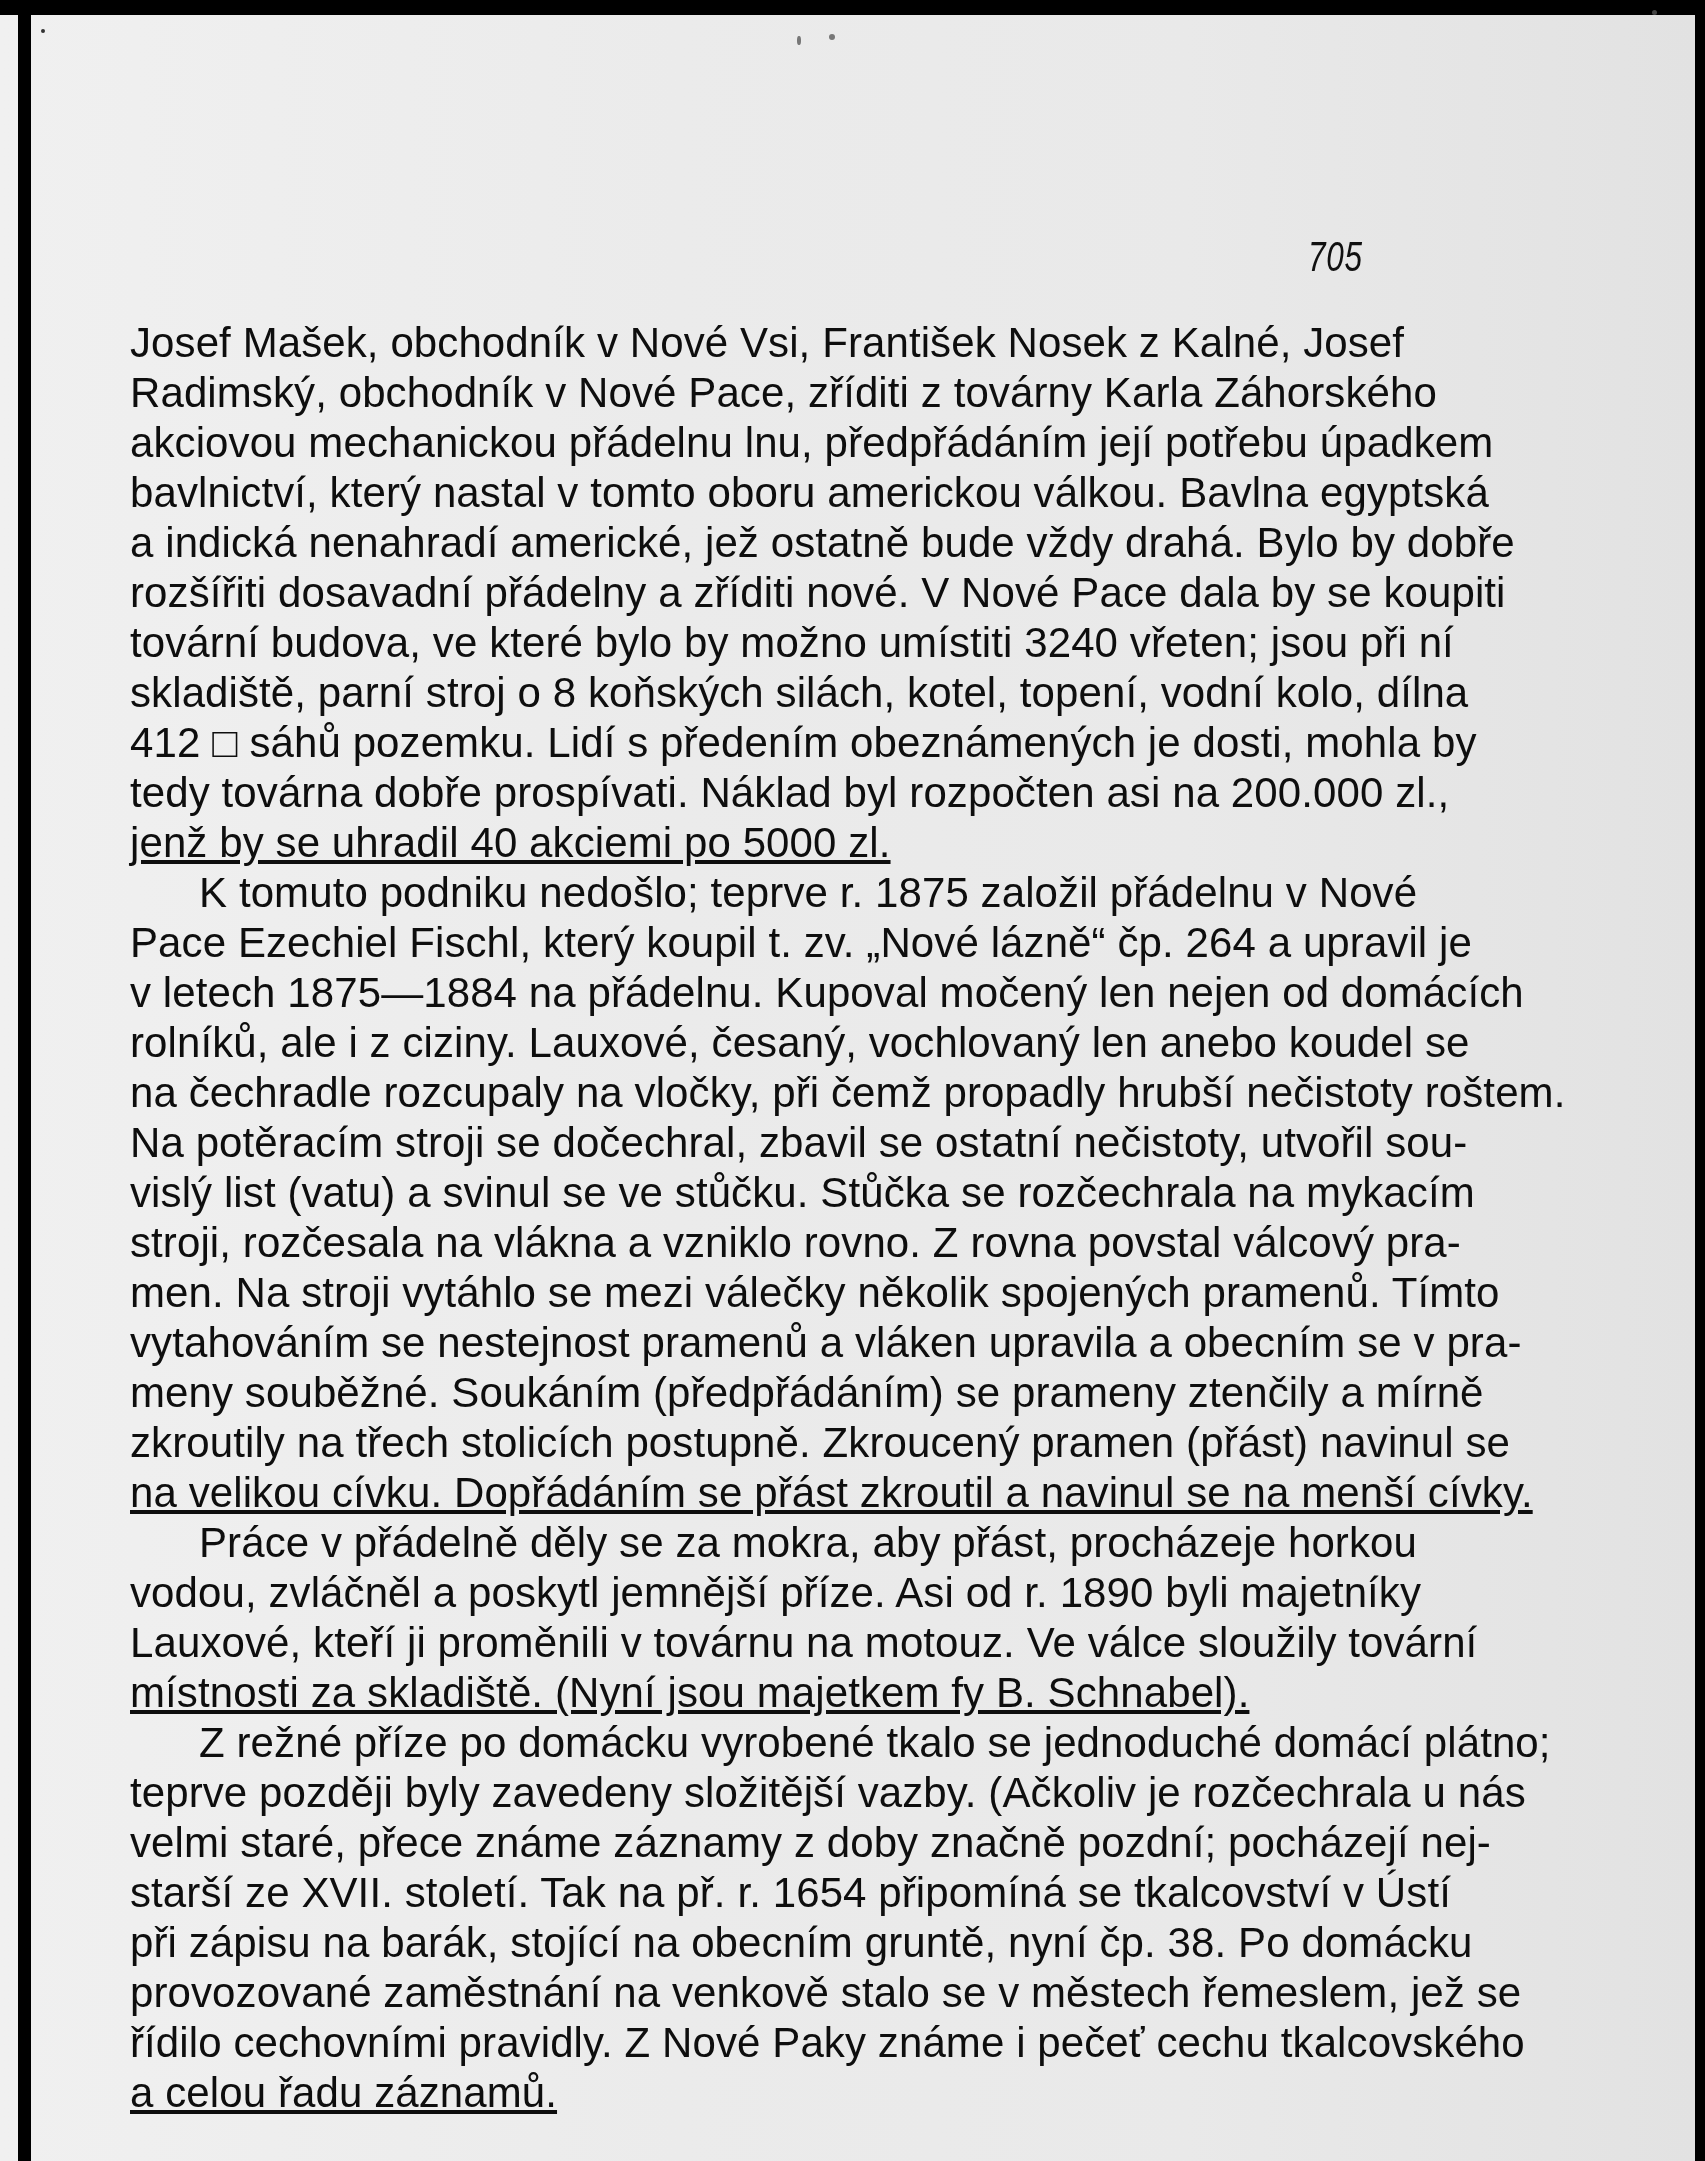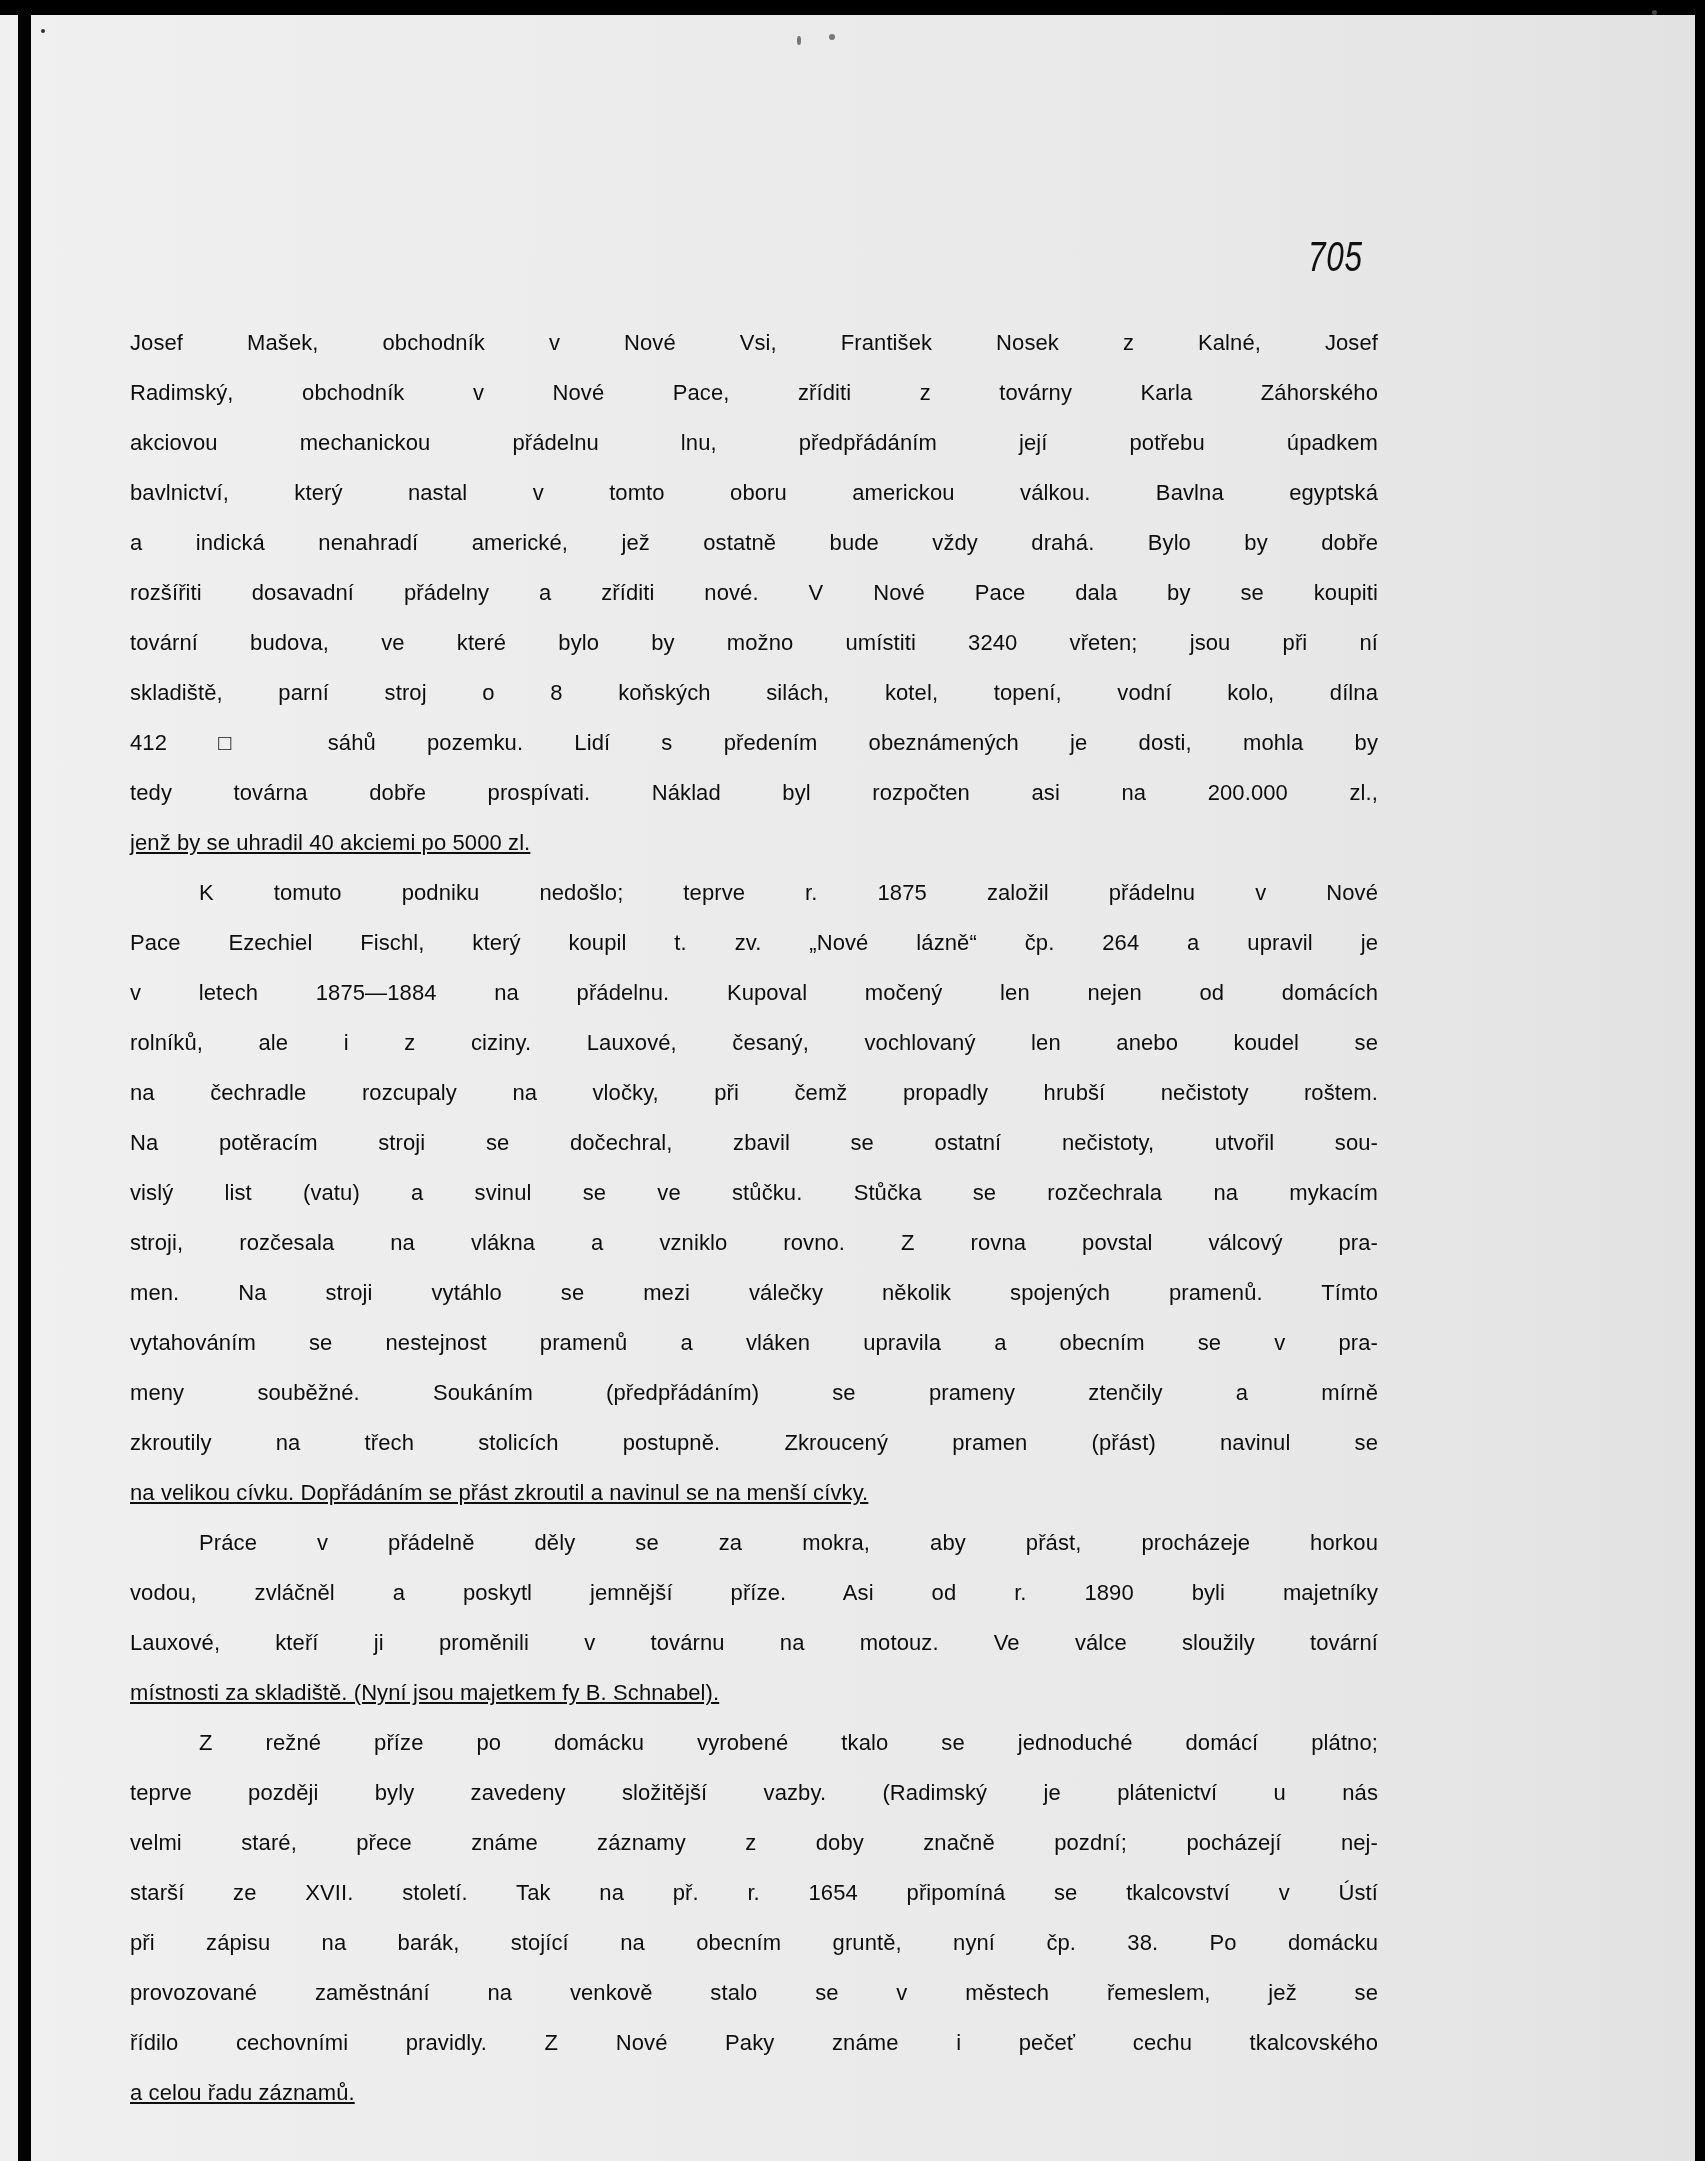--- a/index.html
+++ b/index.html
@@ -23,21 +23,21 @@
     position: absolute; left: 1308px; top: 233px;
     font-size: 42px; font-style: italic; color: #111;
     transform: scaleX(0.75); transform-origin: left top;
     letter-spacing: 0.9px;
   }
   .body-text {
     position: absolute; left: 130px; top: 318px; width: 1248px;
   }
   .line {
     height: 50px; line-height: 50px;
-    font-size: 22px; color: #0e0e0e;
+    font-size: 42px; color: #0e0e0e;
     white-space: nowrap; text-align: justify; text-align-last: justify;
     letter-spacing: 0.1px;
   }
   .line.indent { padding-left: 69px; }
   .line.last { text-align-last: left; text-decoration: underline; }
   .artifact { position: absolute; background: #777; border-radius: 50%; }
 </style>
 </head>
 <body>
 
@@ -75,21 +75,21 @@
     <div class="line">men. Na stroji vytáhlo se mezi válečky několik spojených pramenů. Tímto</div>
     <div class="line">vytahováním se nestejnost pramenů a vláken upravila a obecním se v pra-</div>
     <div class="line">meny souběžné. Soukáním (předpřádáním) se prameny ztenčily a mírně</div>
     <div class="line">zkroutily na třech stolicích postupně. Zkroucený pramen (přást) navinul se</div>
     <div class="line last">na velikou cívku. Dopřádáním se přást zkroutil a navinul se na menší cívky.</div>
     <div class="line indent">Práce v přádelně děly se za mokra, aby přást, procházeje horkou</div>
     <div class="line">vodou, zvláčněl a poskytl jemnější příze. Asi od r. 1890 byli majetníky</div>
     <div class="line">Lauxové, kteří ji proměnili v továrnu na motouz. Ve válce sloužily tovární</div>
     <div class="line last">místnosti za skladiště. (Nyní jsou majetkem fy B. Schnabel).</div>
     <div class="line indent">Z režné příze po domácku vyrobené tkalo se jednoduché domácí plátno;</div>
-    <div class="line">teprve později byly zavedeny složitější vazby. (Radimský je plátenictví u nás</div>
+    <div class="line">teprve později byly zavedeny složitější vazby. (Ačkoliv je rozčechrala u nás</div>
     <div class="line">velmi staré, přece známe záznamy z doby značně pozdní; pocházejí nej-</div>
     <div class="line">starší ze XVII. století. Tak na př. r. 1654 připomíná se tkalcovství v Ústí</div>
     <div class="line">při zápisu na barák, stojící na obecním gruntě, nyní čp. 38. Po domácku</div>
     <div class="line">provozované zaměstnání na venkově stalo se v městech řemeslem, jež se</div>
     <div class="line">řídilo cechovními pravidly. Z Nové Paky známe i pečeť cechu tkalcovského</div>
     <div class="line last">a celou řadu záznamů.</div>
   </div>
 
 
 </body></html>

